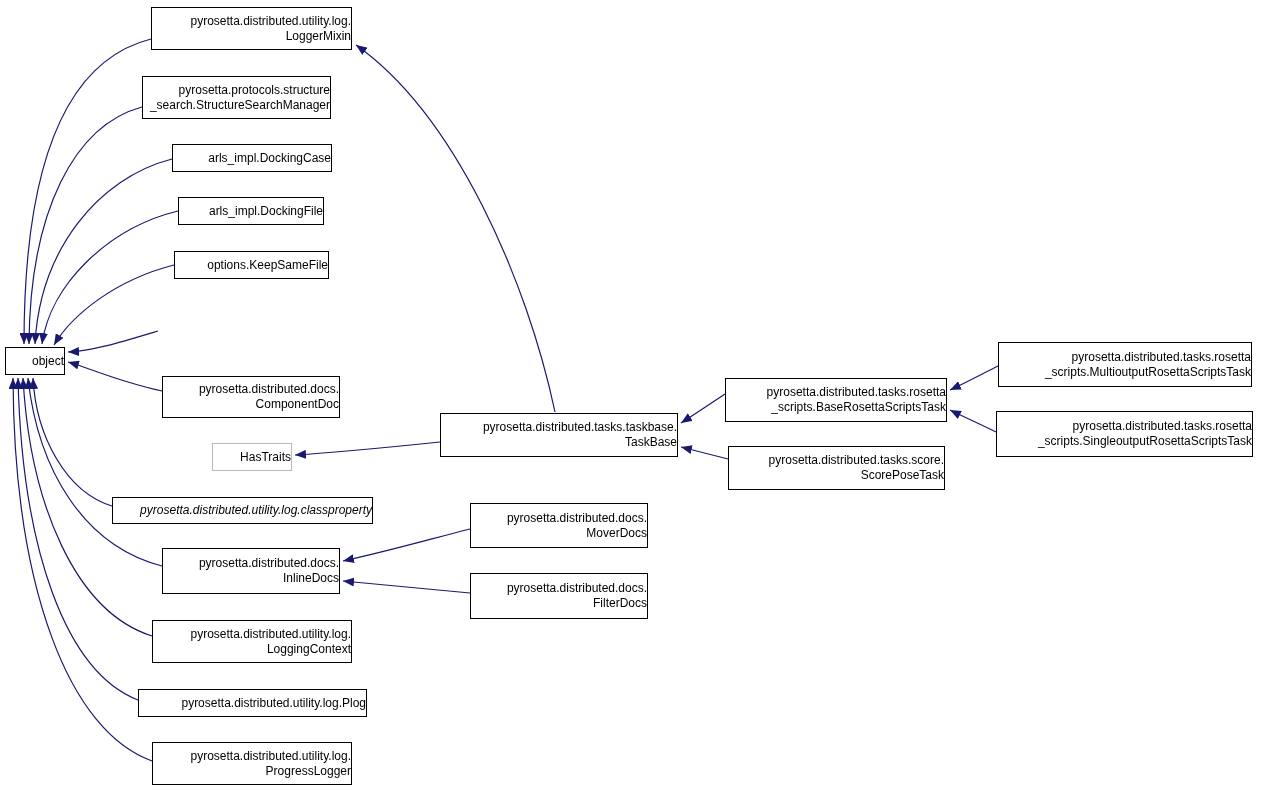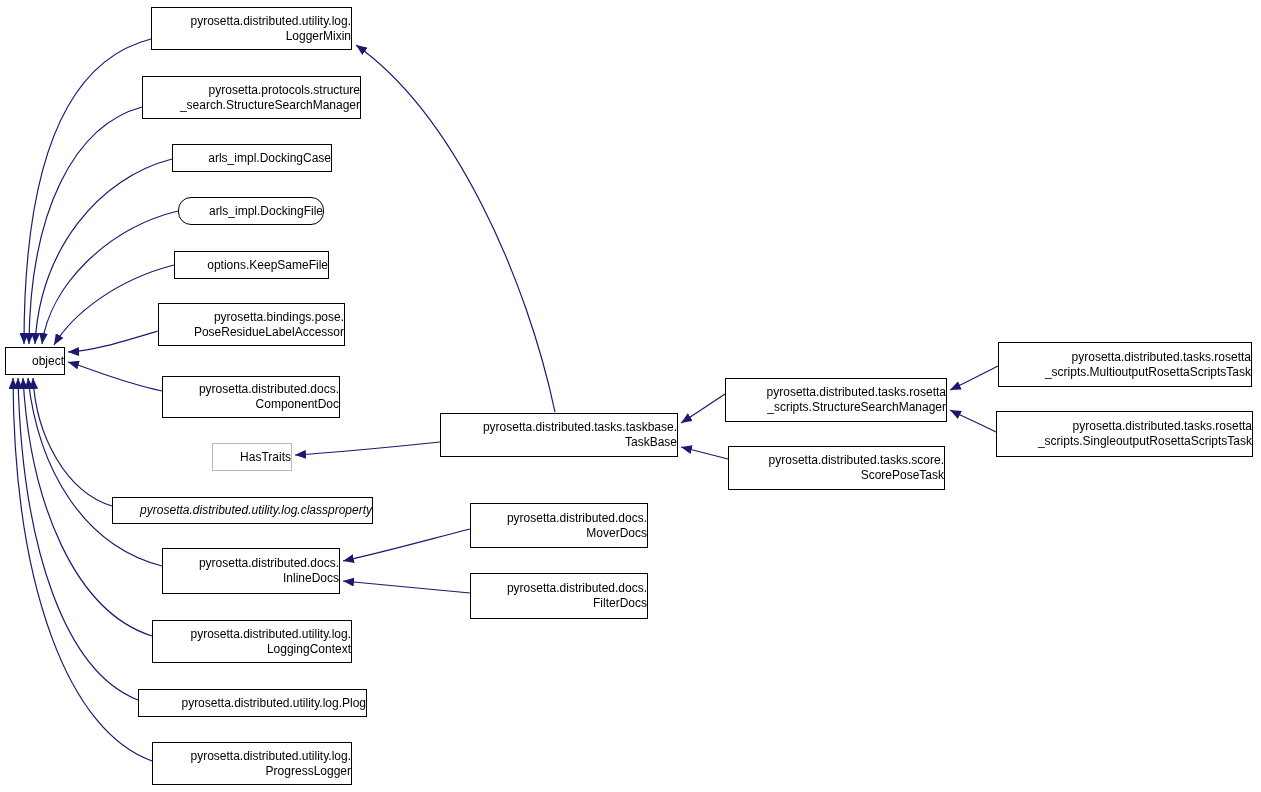--- a/index.html
+++ b/index.html
@@ -80,36 +80,32 @@
       <path d="M470,529 C427,540 385,552 343,561" fill="none" stroke="#191970" stroke-width="1.2" marker-end="url(#arrow)"></path>
       <path d="M470,593 C428,589 386,585 343,581" fill="none" stroke="#191970" stroke-width="1.2" marker-end="url(#arrow)"></path>
     </svg>
     <div class="node" style="left: 5px; top: 347px; width: 60px; height: 28px;">
       <span>object</span>
     </div>
     <div class="node" style="left: 151px; top: 7px; width: 201px; height: 43px;">
       <span>pyrosetta.distributed.utility.log.</span>
       <span>LoggerMixin</span>
     </div>
-    <div class="node" style="left: 142px; top: 76px; width: 219px; height: 43px;">
+    <div class="node" style="left: 142px; top: 76px; width: 189px; height: 43px;">
       <span>pyrosetta.protocols.structure</span>
       <span>_search.StructureSearchManager</span>
     </div>
     <div class="node" style="left: 172px; top: 144px; width: 160px; height: 28px; padding-left: 8px;">
       <span>arls_impl.DockingCase</span>
     </div>
-    <div class="node" style="left: 178px; top: 197px; width: 146px; height: 28px; border-radius: 13px;">
+    <div class="node" style="left: 178px; top: 197px; width: 146px; height: 28px;">
       <span>arls_impl.DockingFile</span>
     </div>
     <div class="node" style="left: 174px; top: 251px; width: 155px; height: 28px;">
       <span>options.KeepSameFile</span>
-    </div>
-    <div class="node" style="left: 158px; top: 303px; width: 187px; height: 43px;">
-      <span>pyrosetta.bindings.pose.</span>
-      <span>PoseResidueLabelAccessor</span>
     </div>
     <div class="node" style="left: 162px; top: 376px; width: 178px; height: 42px;">
       <span>pyrosetta.distributed.docs.</span>
       <span>ComponentDoc</span>
     </div>
     <div class="node external" style="left: 212px; top: 443px; width: 80px; height: 28px;">
       <span>HasTraits</span>
     </div>
     <div class="node" style="left: 440px; top: 413px; width: 238px; height: 44px;">
       <span>pyrosetta.distributed.tasks.taskbase.</span>
@@ -136,21 +132,21 @@
     </div>
     <div class="node" style="left: 138px; top: 689px; width: 229px; height: 28px;">
       <span>pyrosetta.distributed.utility.log.Plog</span>
     </div>
     <div class="node" style="left: 152px; top: 742px; width: 200px; height: 43px;">
       <span>pyrosetta.distributed.utility.log.</span>
       <span>ProgressLogger</span>
     </div>
     <div class="node" style="left: 725px; top: 378px; width: 222px; height: 44px;">
       <span>pyrosetta.distributed.tasks.rosetta</span>
-      <span>_scripts.StructureSearchManager</span>
+      <span>_scripts.BaseRosettaScriptsTask</span>
     </div>
     <div class="node" style="left: 728px; top: 446px; width: 217px; height: 44px;">
       <span>pyrosetta.distributed.tasks.score.</span>
       <span>ScorePoseTask</span>
     </div>
     <div class="node" style="left: 998px; top: 342px; width: 254px; height: 45px;">
       <span>pyrosetta.distributed.tasks.rosetta</span>
       <span>_scripts.MultioutputRosettaScriptsTask</span>
     </div>
     <div class="node" style="left: 996px; top: 411px; width: 257px; height: 46px;">

